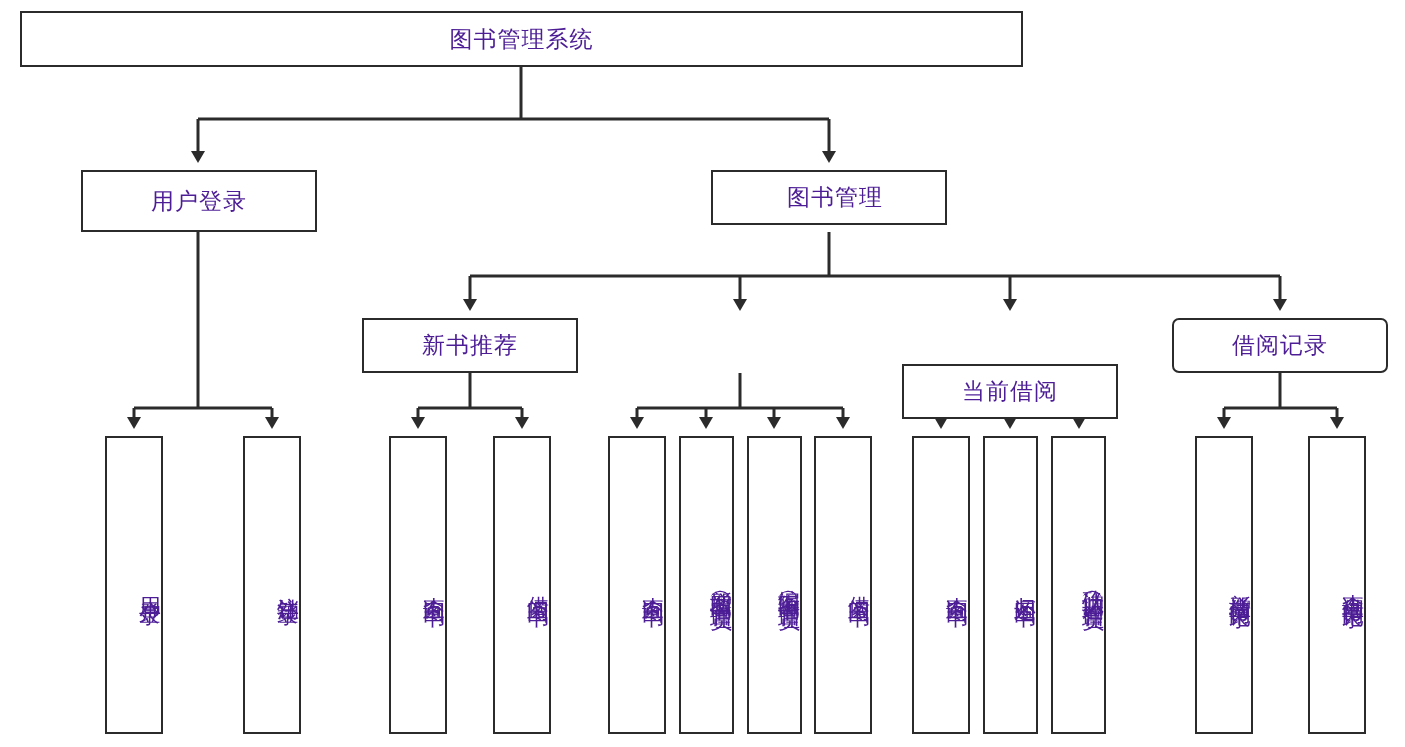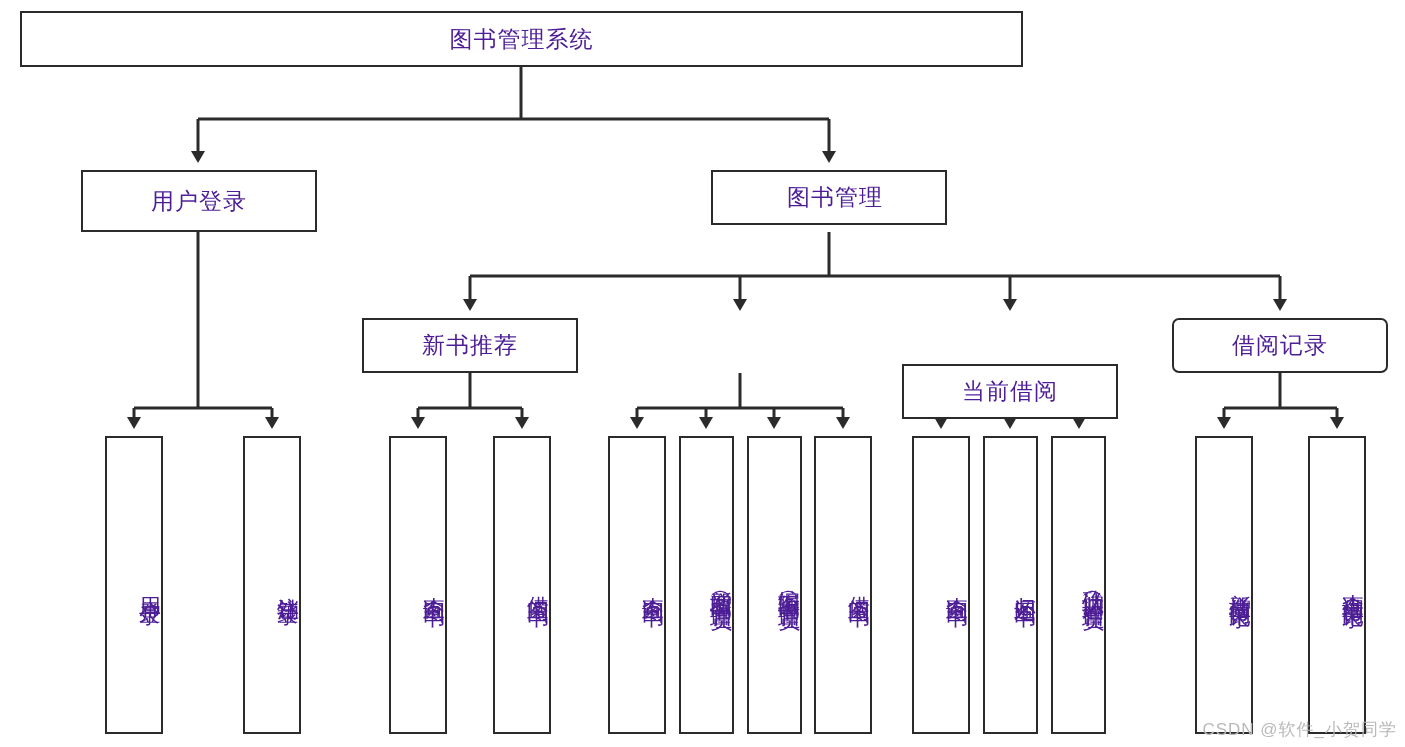--- a/index.html
+++ b/index.html
@@ -169,15 +169,14 @@
     <span class="vtxt">确认归还（管理员）</span>
   </div>
 
   <div class="box v" style="left:1195px;top:436px;width:58px;height:298px;">
     <span class="vtxt">新增借阅记录</span>
   </div>
   <div class="box v" style="left:1308px;top:436px;width:58px;height:298px;">
     <span class="vtxt">查询借阅记录</span>
   </div>
 
-  <div class="watermark">CSDN @软件_小贺同学</div>
 
 </div>
 
 </body></html>

